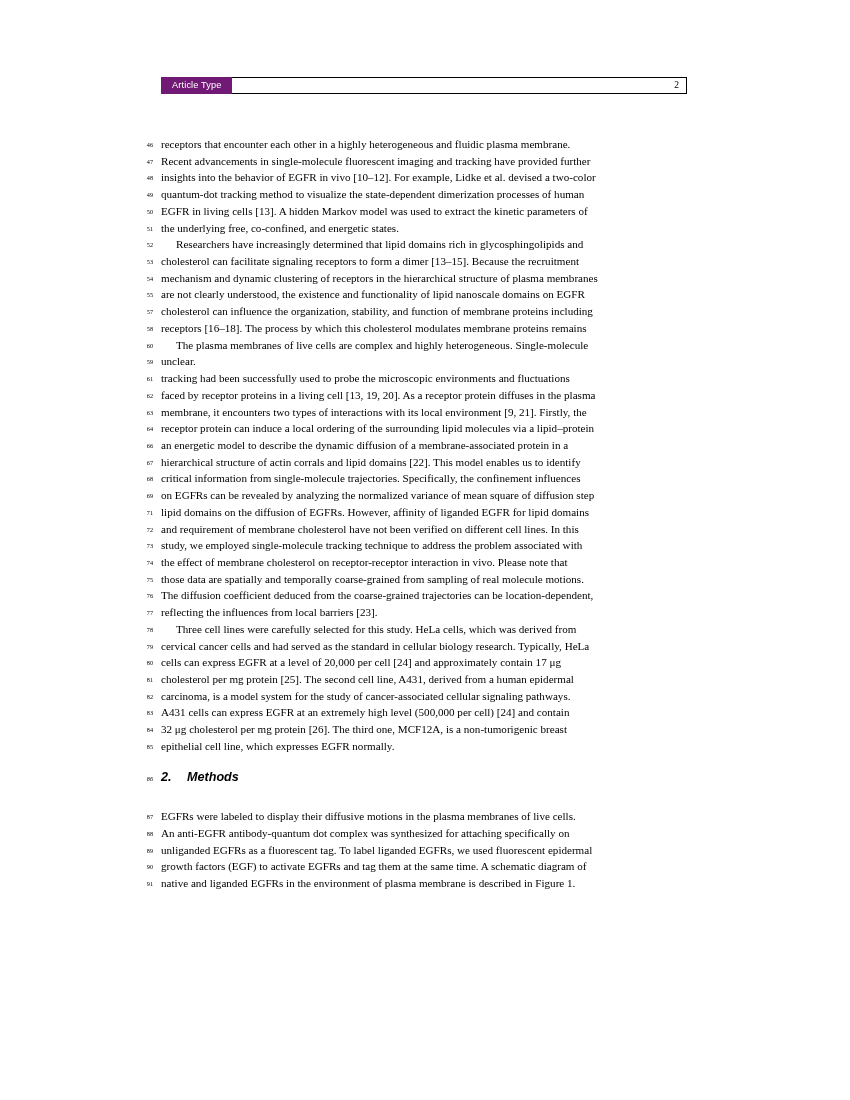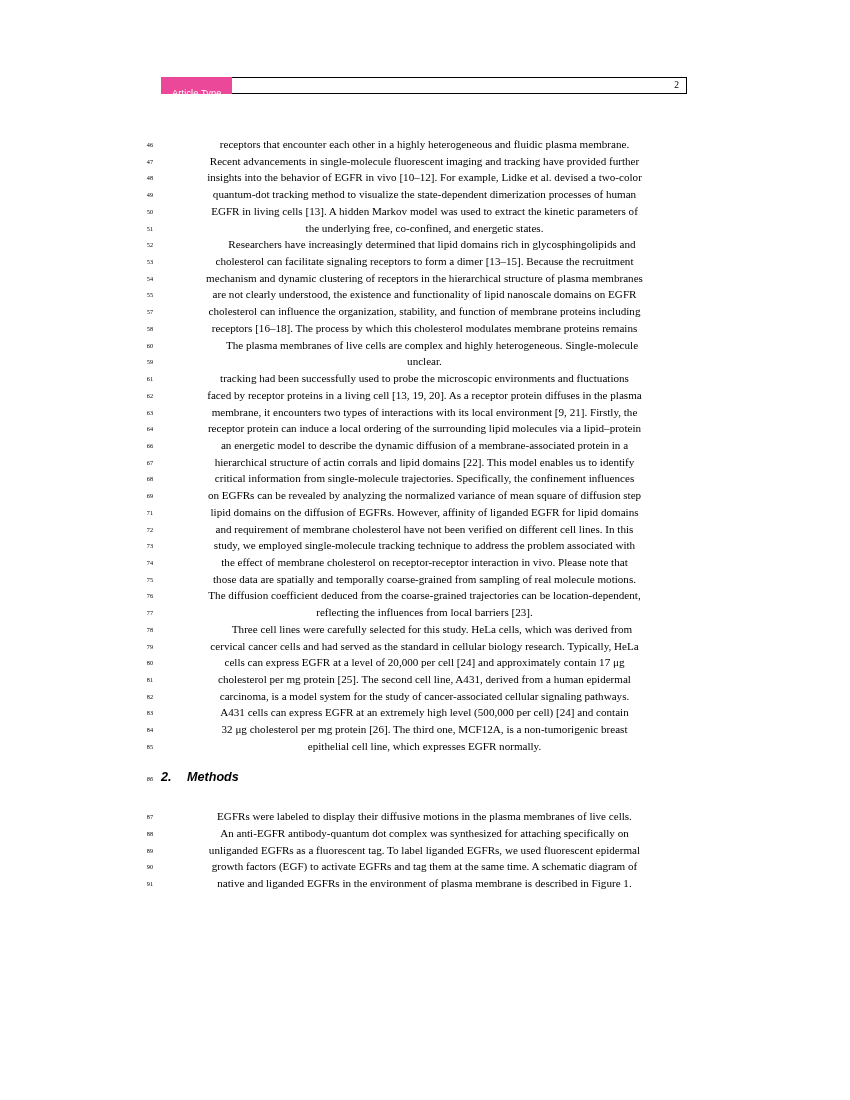--- a/index.html
+++ b/index.html
@@ -28,26 +28,26 @@
   .header {
     position: absolute;
     left: 161px;
     top: 77px;
     width: 526px;
     height: 17px;
     display: flex;
     align-items: stretch;
   }
   .header-tag {
-    background: #ec4899;
+    background: #701a75;
     color: #ffffff;
     font-family: "Liberation Sans", "DejaVu Sans", sans-serif;
     font-size: 9.2px;
     line-height: 17px;
-    padding: 8px 10px 0 11px;
+    padding: 0 10px 0 11px;
     white-space: nowrap;
     letter-spacing: 0.15px;
   }
   .header-rule {
     flex: 1 1 auto;
     border-top: 1px solid #000000;
     border-bottom: 1px solid #000000;
     border-right: 1px solid #000000;
     box-sizing: border-box;
     position: relative;
@@ -84,21 +84,20 @@
     width: 14px;
     text-align: right;
     font-size: 6.2px;
     line-height: 18px;
     color: #000000;
     font-family: "Liberation Serif", "DejaVu Serif", serif;
   }
 
   .ltext {
     display: block;
-    text-align: center;
   }
 
   
   .indent { padding-left: 15px; }
 
   
   .heading {
     position: relative;
     height: 16.72px;
     margin-top: 14px;

